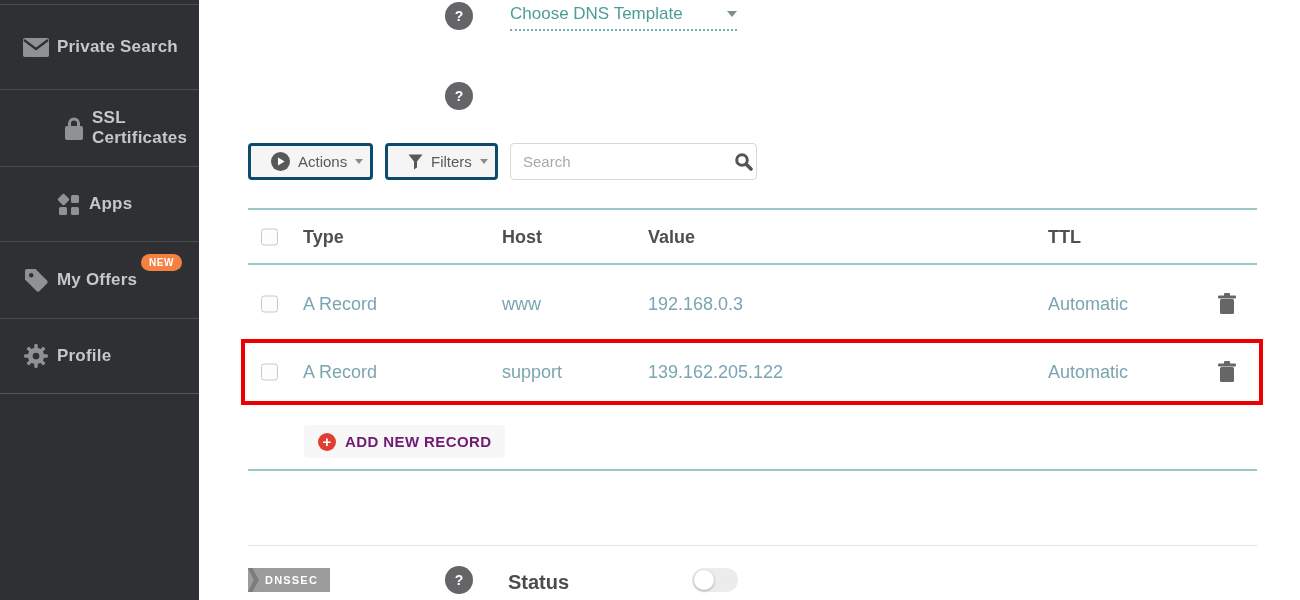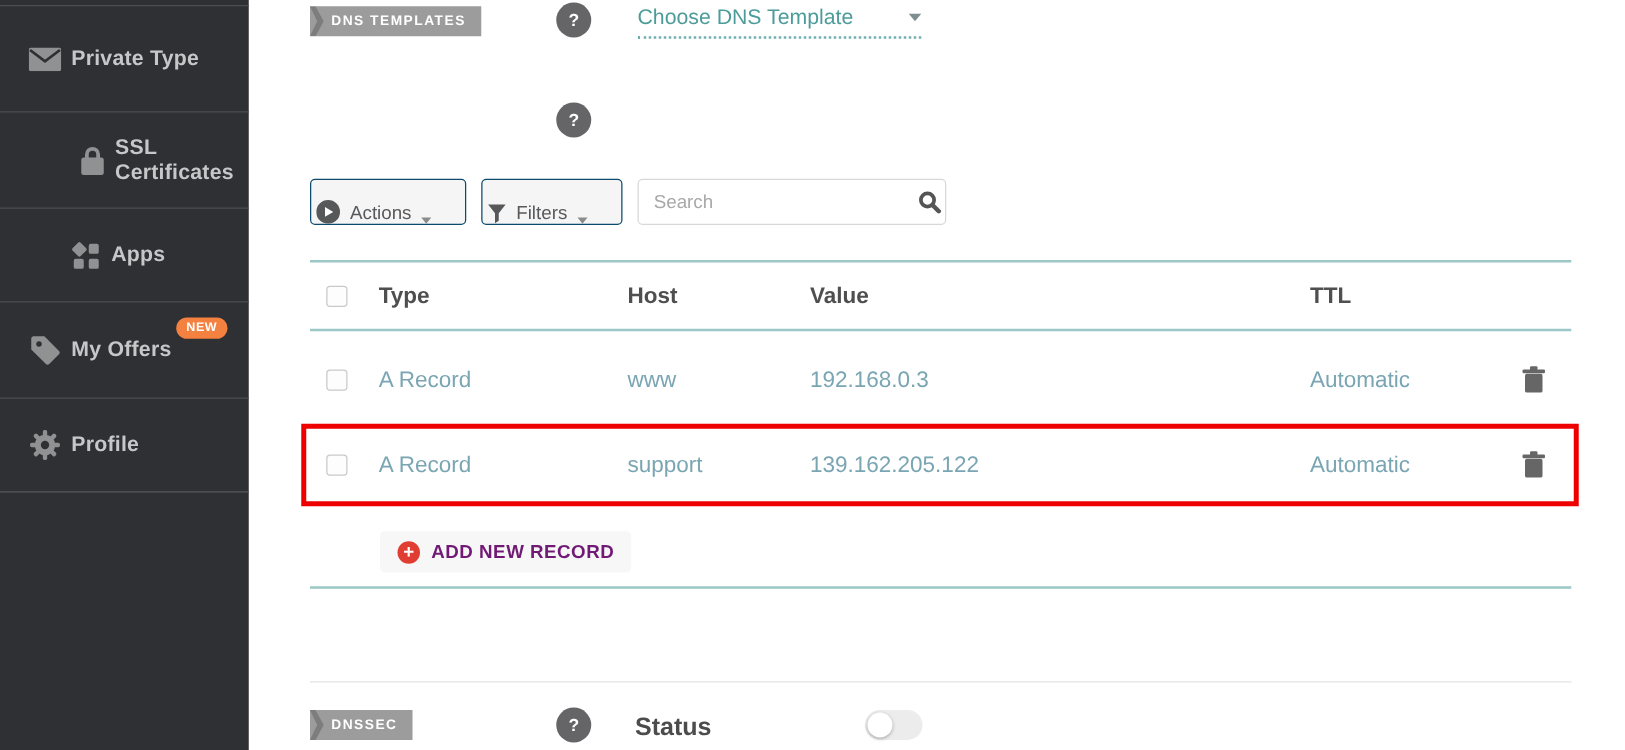--- a/index.html
+++ b/index.html
@@ -20,21 +20,21 @@
 
   
   .help-icon { position:absolute; width:28px; height:28px; border-radius:50%; background:#656567; color:#fff; font-size:14px; font-weight:bold; display:flex; align-items:center; justify-content:center; cursor:pointer; }
 
   
   .dns-dropdown { position:absolute; left:510px; top:4px; width:227px; padding-bottom:5px; border-bottom:2px dotted #6fb0ae; display:flex; align-items:center; justify-content:space-between; cursor:pointer; }
   .dns-dropdown .dd-label { color:#4d9c9a; font-size:17px; }
   .caret-down { width:0; height:0; border-left:5px solid transparent; border-right:5px solid transparent; border-top:6px solid #7e8d8d; }
 
   
-  .tool-btn { position:absolute; top:143px; height:37px; background:#f5f5f5; border:1px solid #0c4a6e; border-radius:4px; display:flex; align-items:flex-end; gap:8px; padding:0 4px; cursor:pointer; }
+  .tool-btn { position:absolute; top:143px; height:37px; background:#f5f5f5; border:3px solid #0c4a6e; border-radius:4px; display:flex; align-items:center; gap:8px; padding:0 20px; cursor:pointer; }
   .tool-btn .btn-label { color:#58595b; font-size:15px; }
   .tool-btn .caret-down { border-top-color:#8b8b8b; border-left-width:4px; border-right-width:4px; border-top-width:5px; }
   .search-box { position:absolute; left:510px; top:143px; width:247px; height:37px; background:#fff; border:1px solid #d8d8d8; border-radius:4px; display:flex; align-items:center; }
   .search-box input { flex:1; border:none; outline:none; background:transparent; font-family:"Liberation Sans", sans-serif; font-size:15px; color:#555; padding:0 12px; }
   .search-box input::placeholder { color:#a8a8a8; }
   .search-box .mag { margin-right:12px; display:flex; }
 
   
   .table-header { position:absolute; left:248px; top:208px; width:1009px; height:57px; border-top:2px solid #9bc8c6; border-bottom:2px solid #9bc8c6; }
   .t-row { position:absolute; left:248px; width:1009px; height:68px; }
@@ -64,21 +64,21 @@
 
   <div class="sidebar">
 
     <div class="side-item" style="top:4px; height:85px;">
       <span class="icon-wrap">
         <svg width="26" height="19">
             <rect width="26" height="19" rx="2" fill="#8f9193"></rect>
             <path d="M1 2 L13 11 L25 2" stroke="#2e3034" stroke-width="2.2" fill="none"></path>
           </svg>
       </span>
-      <span class="side-label">Private Type</span>
+      <span class="side-label">Private Search</span>
     </div>
 
     <div class="side-item" style="top:89px; height:77px;padding-left:41px;">
       <span class="icon-wrap">
         <svg width="22" height="26">
             <path d="M6.5 12 V8.5 a4.5 4.5 0 0 1 9 0 V12" stroke="#8f9193" stroke-width="3" fill="none"></path>
             <rect x="2" y="11" width="18" height="14" rx="2" fill="#8f9193"></rect>
           </svg>
       </span>
       <span class="side-label">SSL Certificates</span>
@@ -119,21 +119,20 @@
             </g>
             <circle cx="12" cy="12" r="3.1" fill="#2e3034"></circle>
           </svg>
       </span>
       <span class="side-label">Profile</span>
     </div>
 
     <div class="side-divider-bottom"></div>
   </div>
 
-  <div class="section-badge" style="left:248px; top:5px;">DNS TEMPLATES</div>
   <div class="help-icon" style="left:445px; top:2px;">?</div>
   <div class="dns-dropdown">
     <span class="dd-label">Choose DNS Template</span>
     <span class="caret-down"></span>
   </div>
 
   <div class="help-icon" style="left:445px; top:82px;">?</div>
 
   <div class="tool-btn" style="left:248px; width:125px;">
     <span style="display:flex;">

